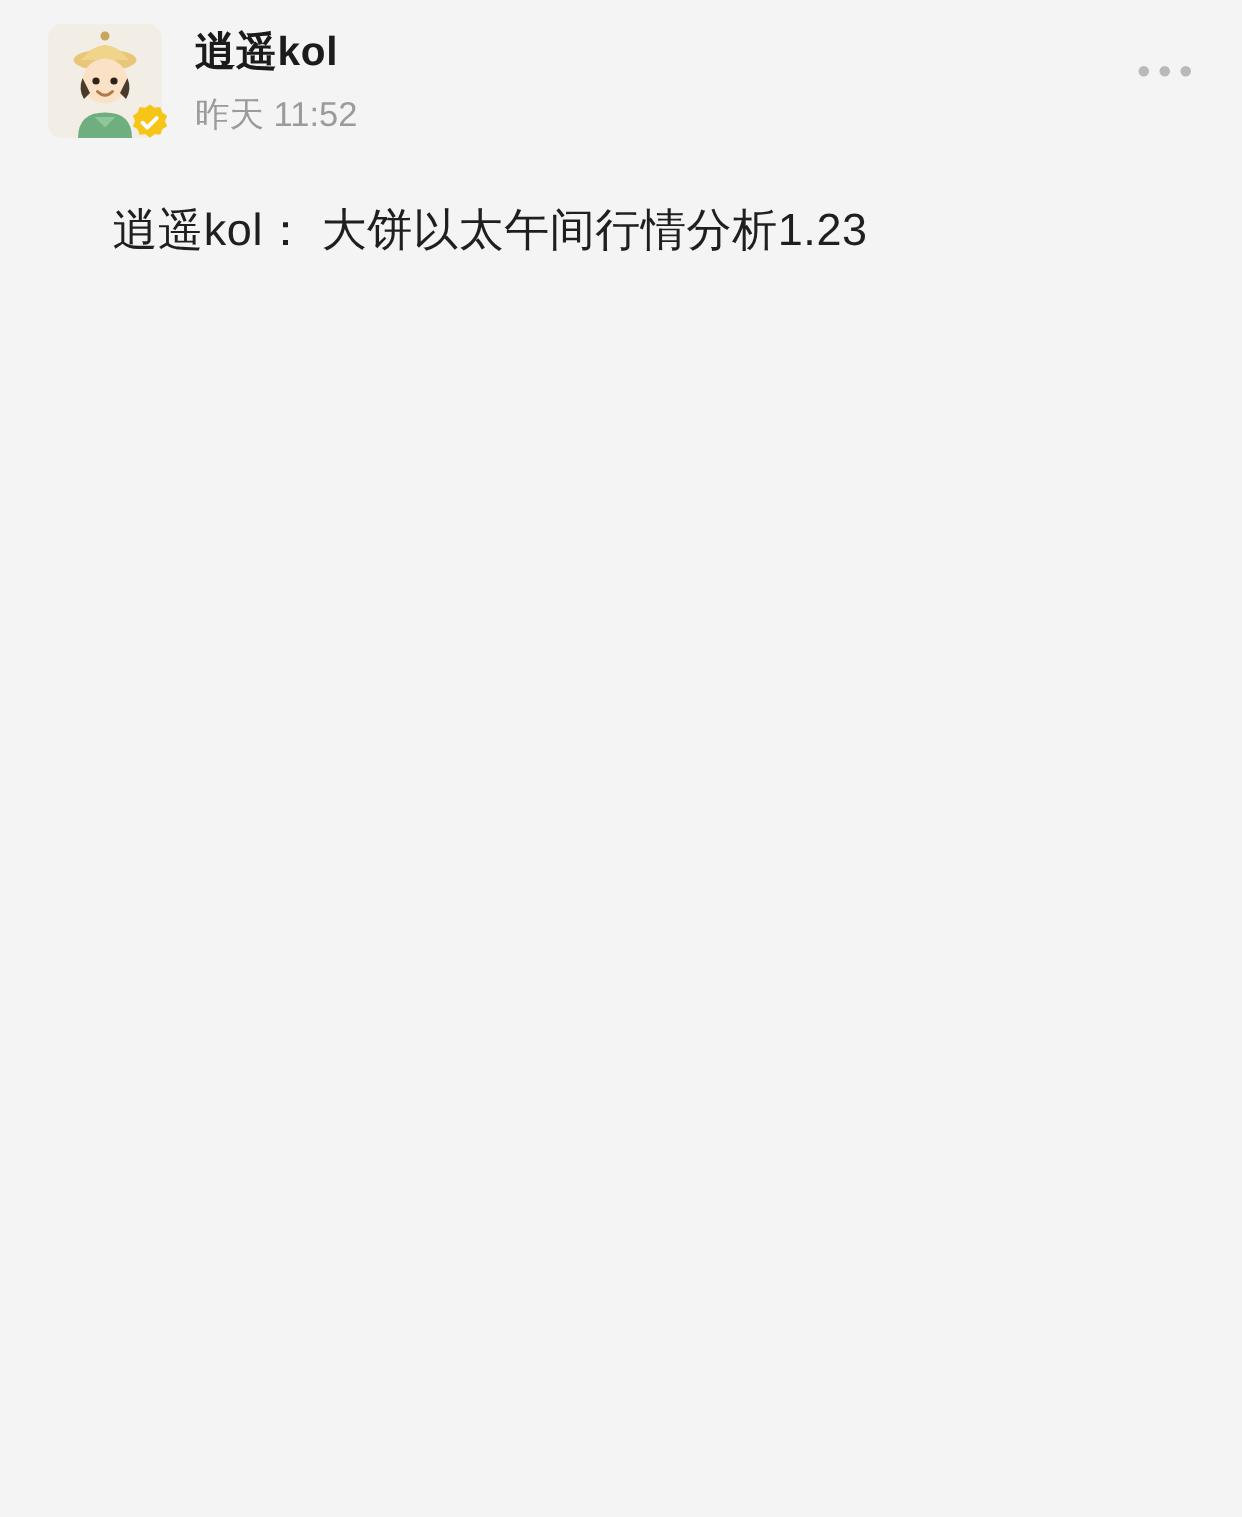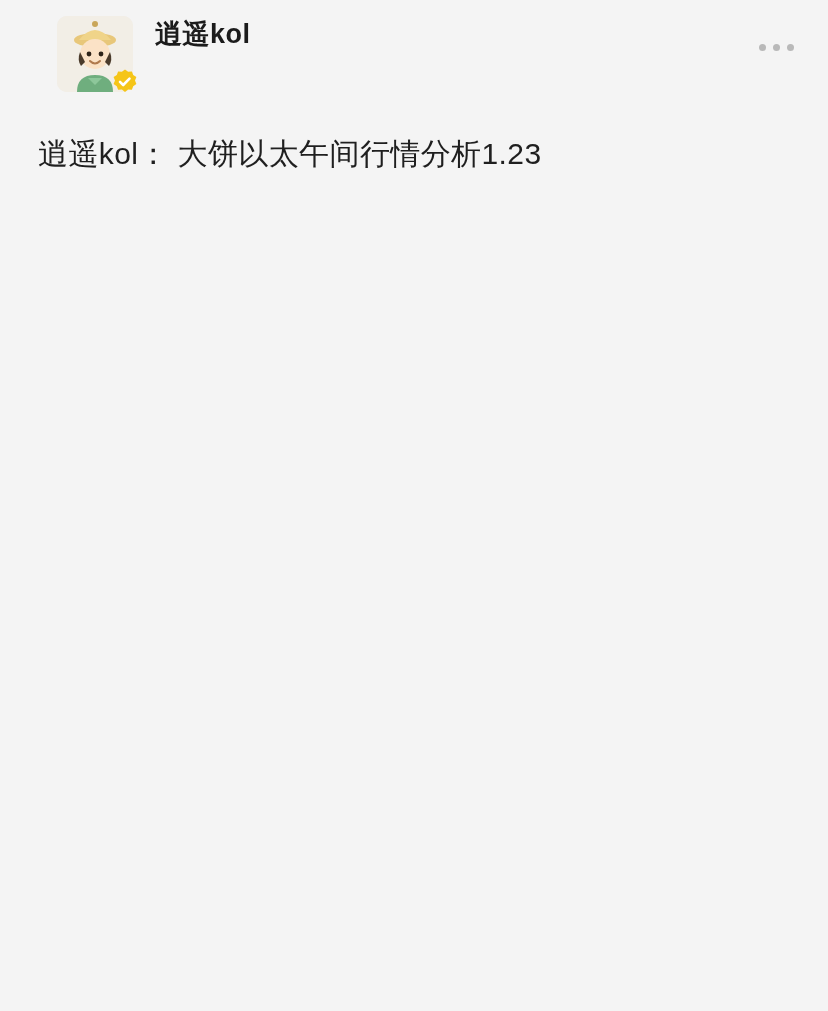--- a/index.html
+++ b/index.html
@@ -22,21 +22,20 @@
   }
 
   
   .post-header {
     position: relative;
     display: flex;
     align-items: flex-start;
     padding: 14px 24px 0 32px;
     height: 108px;
     box-sizing: border-box;
-    margin-left: 25px;
   }
   .avatar-wrap {
     position: relative;
     width: 76px;
     height: 76px;
     flex: 0 0 76px;
     margin-top: 2px;
   }
   .avatar {
     width: 76px;
@@ -89,20 +88,21 @@
     width: 7px;
     height: 7px;
     border-radius: 50%;
     background: #b9b9b9;
   }
 
   
   .post-body {
     padding: 0 38px;
     color: #1f1f1f;
+    margin-left: 37px;
   }
   .para {
     font-size: 30px;
     line-height: 56px;
     letter-spacing: 0.4px;
     word-break: break-word;
     white-space: pre-wrap;
   }
   .title-para {
     margin-top: 18px;
@@ -145,20 +145,21 @@
       <div class="badge">
         <svg width="28" height="28" viewBox="0 0 28 28" aria-hidden="true">
           <path d="M14 1.6l3.1 2.2 3.8-.4 1.3 3.6 3.2 2.1-1.4 3.5 1.4 3.5-3.2 2.1-1.3 3.6-3.8-.4L14 23.9l-3.1-2.5-3.8.4-1.3-3.6-3.2-2.1 1.4-3.5-1.4-3.5 3.2-2.1 1.3-3.6 3.8.4z" fill="#f5c518"></path>
           <path d="M9 13.8l3.2 3.2 6.3-6.3" stroke="#ffffff" stroke-width="2.6" fill="none" stroke-linecap="round" stroke-linejoin="round"></path>
         </svg>
       </div>
     </div>
 
     <div class="name-block">
       <div class="author-name">逍遥kol</div>
+      <div class="post-time">昨天 11:52</div>
     </div>
 
     <div class="more-dots">
       <i></i>
       <i></i>
       <i></i>
     </div>
   </div>
 
   <div class="post-body">

